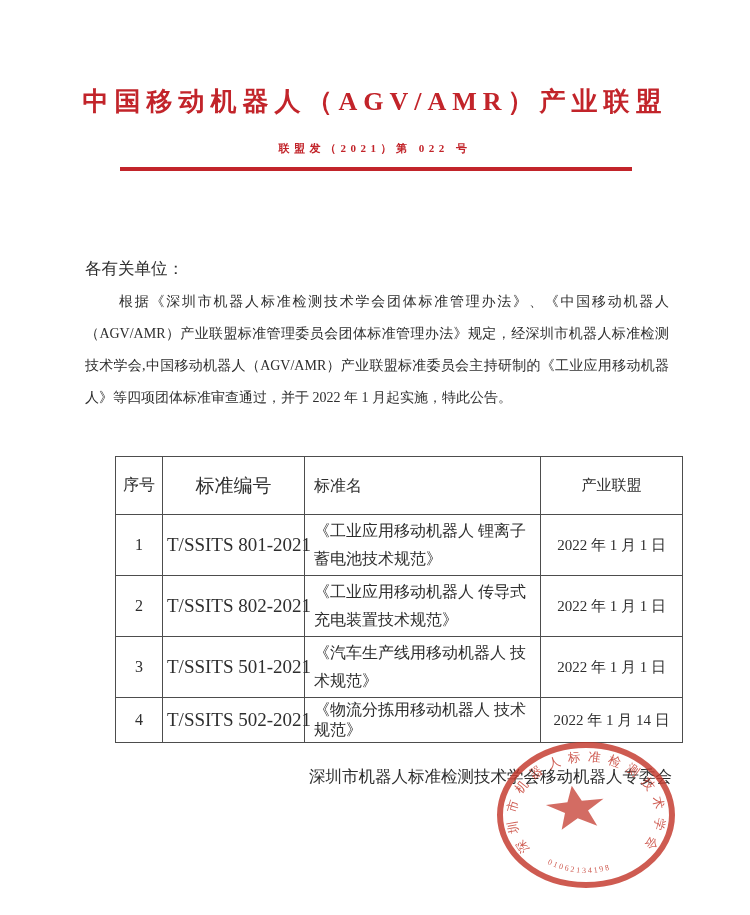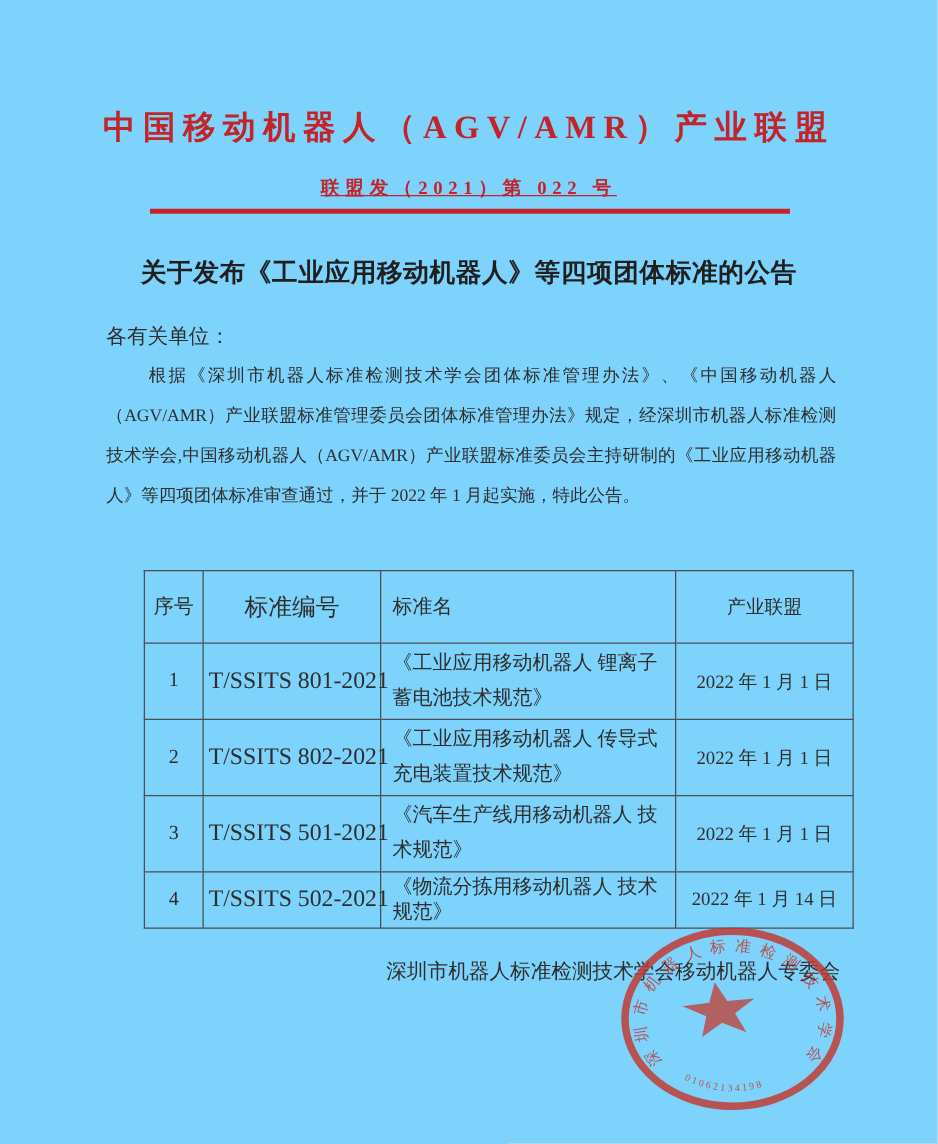--- a/index.html
+++ b/index.html
@@ -1,38 +1,37 @@
 <!DOCTYPE html>
 <html><head>
 <meta charset="utf-8">
 <style>
   html,body { margin:0; padding:0; background:#e8e8e8; }
   .page {
     position:relative;
     width:750px; height:915px;
     margin:0 auto;
-    background:#7dd3fc;
+    background:#ffffff;
     font-family:"Liberation Serif","DejaVu Serif",serif;
     overflow:hidden;
   }
   .org-title {
     position:absolute; top:84px; left:0; width:100%;
     text-align:center;
     color:#c2242a;
     font-size:26px; font-weight:bold;
     letter-spacing:6px;
     white-space:nowrap;
   }
   .doc-number {
     position:absolute; top:141px; left:0; width:100%;
     text-align:center;
     color:#c2242a;
-    font-size:15px; font-weight:bold;
+    font-size:11px; font-weight:bold;
     letter-spacing:4.5px;
-    text-decoration:underline;
   }
   .red-rule {
     position:absolute; top:167px; left:120px;
     width:512px; height:4px;
     background:#c2242a;
   }
   .notice-title {
     position:absolute; top:204px; left:0; width:100%;
     text-align:center;
     color:#1f1f1f;
@@ -91,21 +90,20 @@
 </style>
 </head>
 <body>
 
 <div class="page">
 
   <div class="org-title">中国移动机器人（AGV/AMR）产业联盟</div>
   <div class="doc-number">联盟发（2021）第 022 号</div>
   <div class="red-rule"></div>
 
-  <div class="notice-title">关于发布《工业应用移动机器人》等四项团体标准的公告</div>
   <div class="salutation">各有关单位：</div>
   <div class="body-paragraph">根据《深圳市机器人标准检测技术学会团体标准管理办法》、《中国移动机器人（AGV/AMR）产业联盟标准管理委员会团体标准管理办法》规定，经深圳市机器人标准检测技术学会,中国移动机器人（AGV/AMR）产业联盟标准委员会主持研制的《工业应用移动机器人》等四项团体标准审查通过，并于 2022 年 1 月起实施，特此公告。</div>
 
   <table class="standards-table">
     <thead>
       <tr>
           <th class="c0">序号</th>
           <th class="c1">标准编号</th>
           <th class="c2">标准名</th>
           <th class="c3">产业联盟</th>

